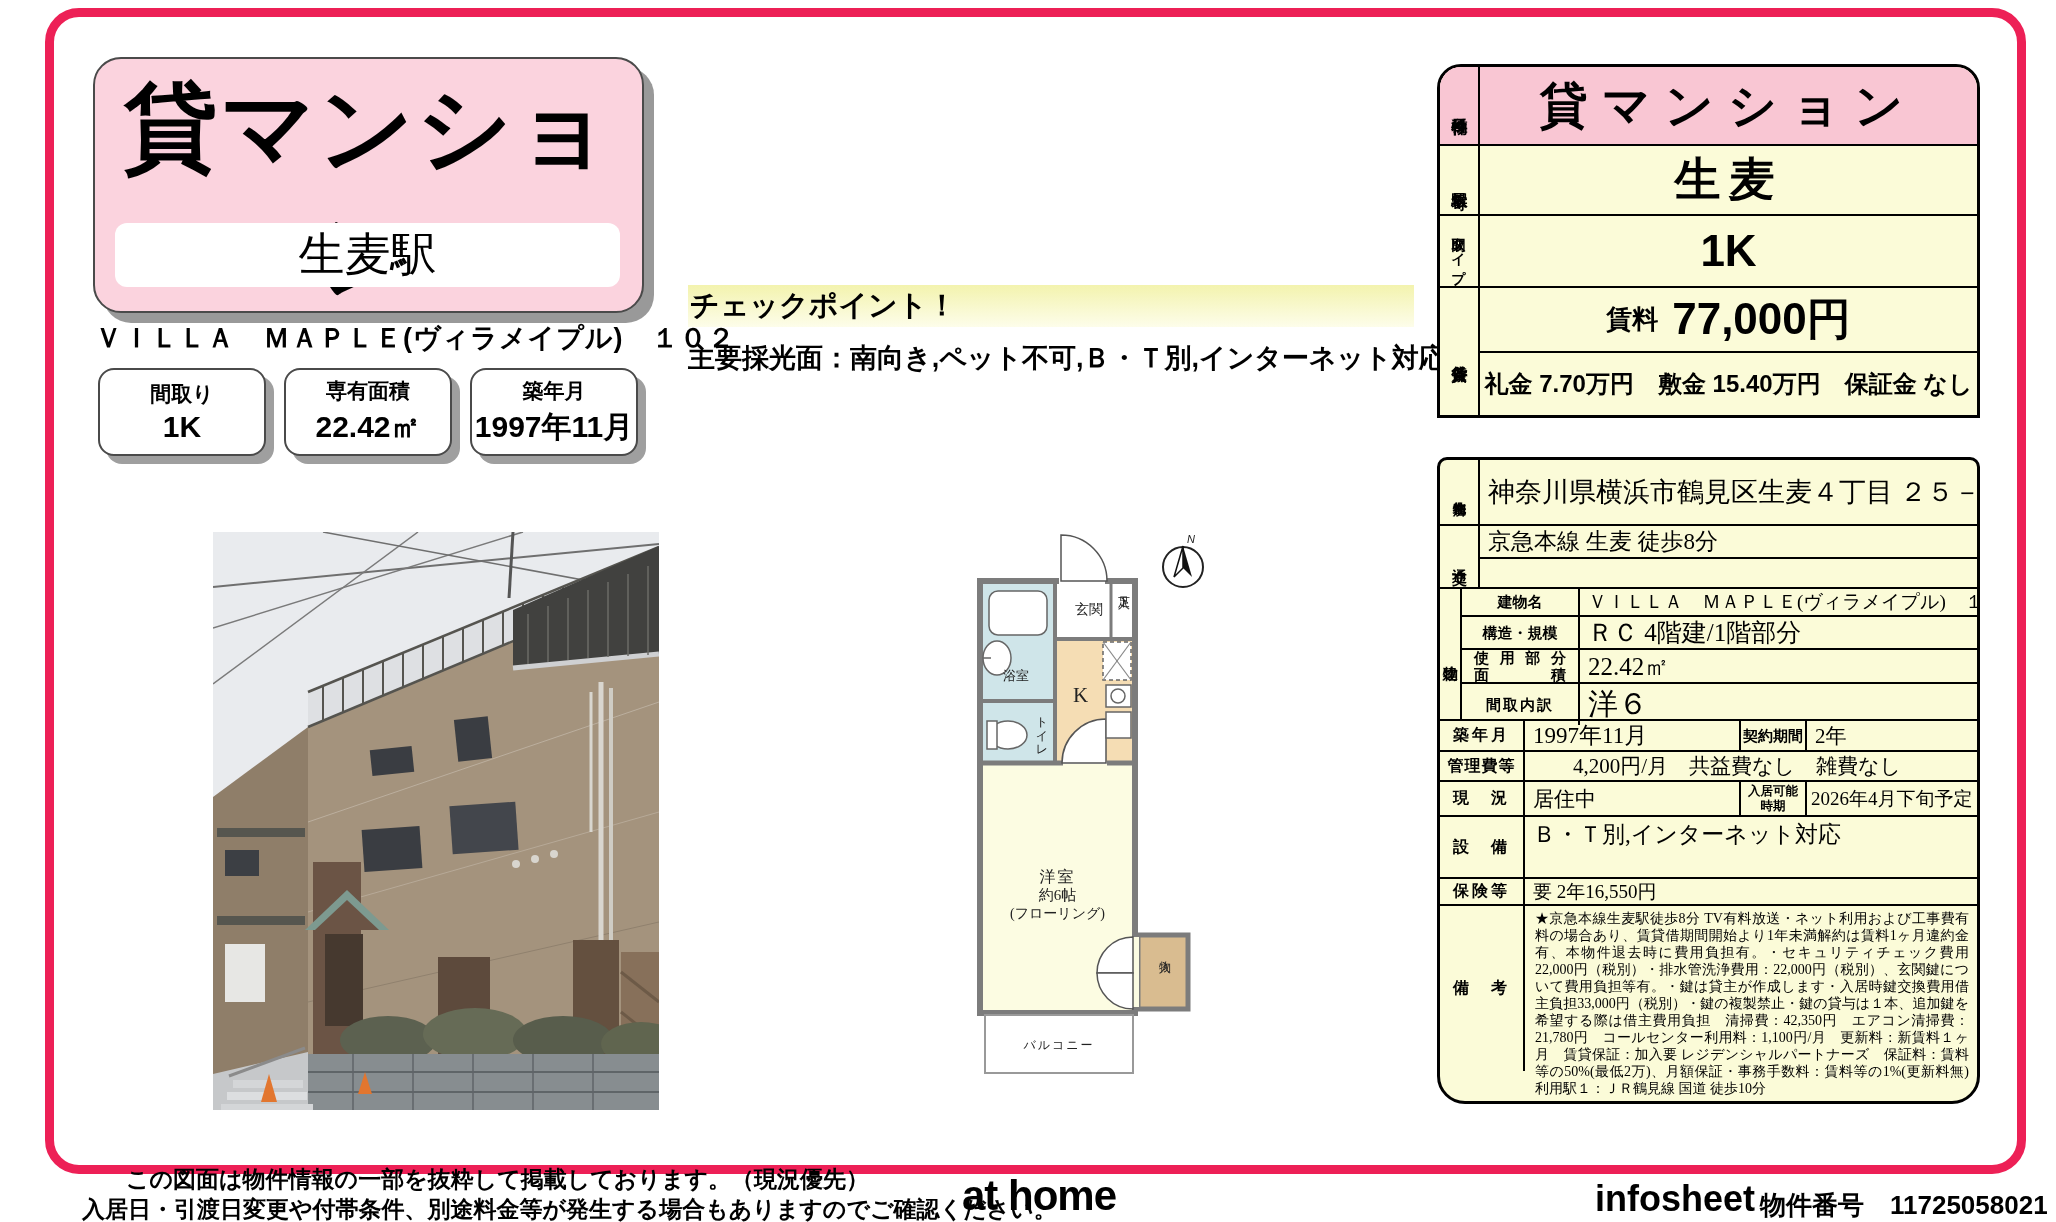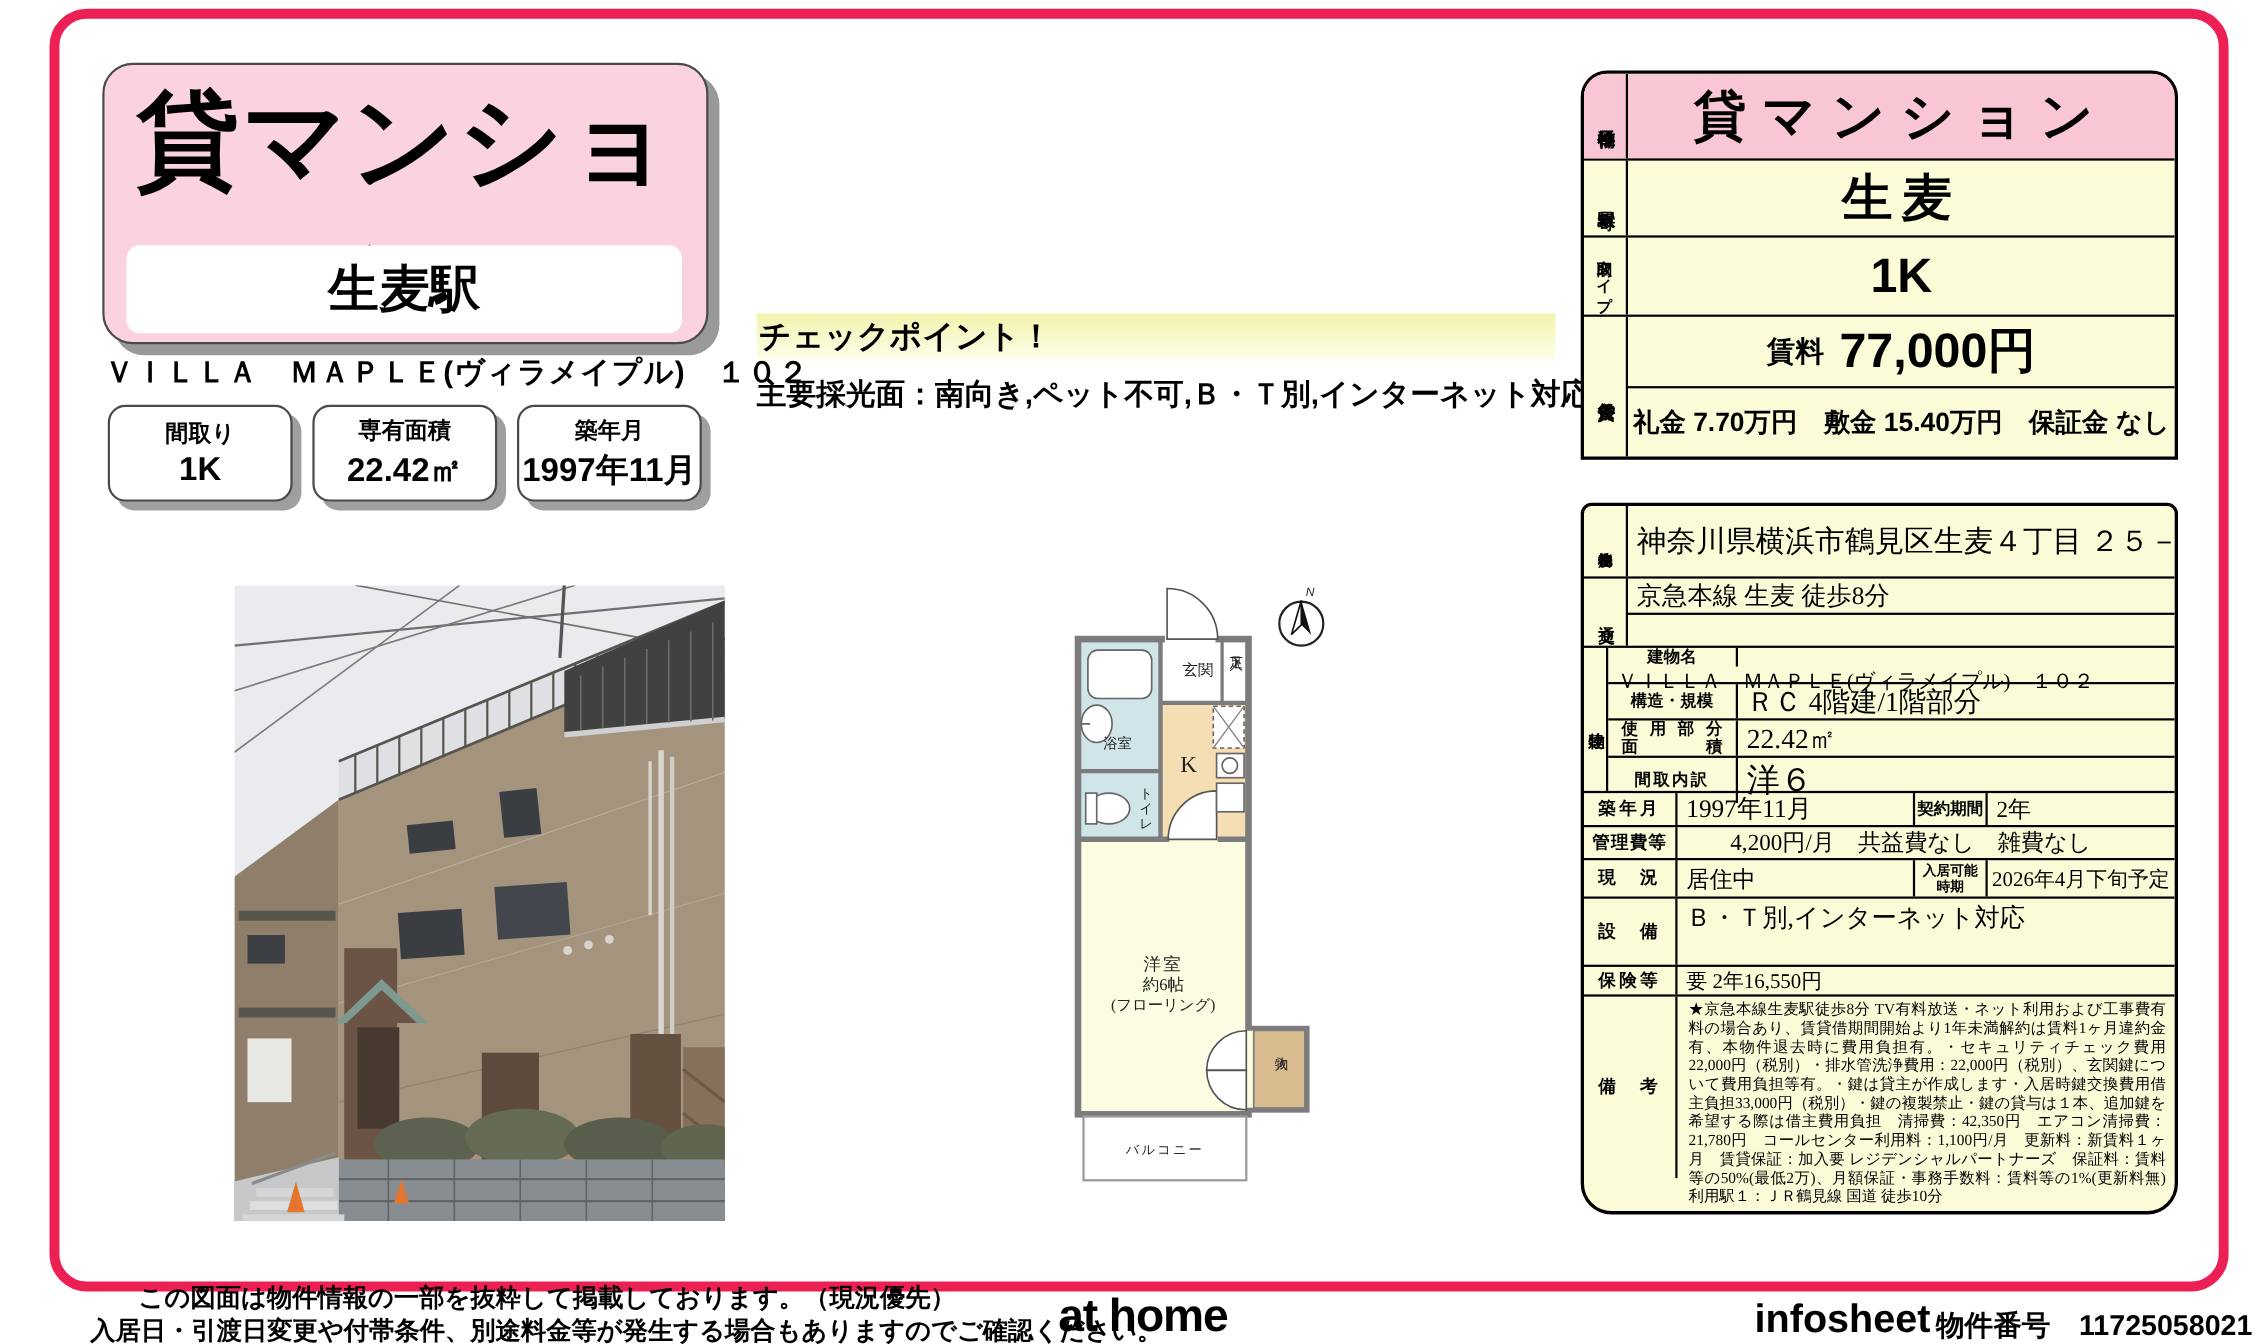--- a/index.html
+++ b/index.html
@@ -7,23 +7,23 @@
         font-family:"Liberation Sans","DejaVu Sans",sans-serif;color:#000;}
   .serif{font-family:"Liberation Serif","DejaVu Serif",serif;}
   
   .frame{position:absolute;left:45px;top:8px;width:1963px;height:1148px;
          border:9px solid #ed2056;border-radius:34px;background:#fff;}
   
   .titlebox{position:absolute;left:93px;top:57px;width:547px;height:252px;background:#fbd3de;
             border:2px solid #4a4a4a;border-radius:28px;box-shadow:10px 10px 0 rgba(135,135,135,.85);}
   .titlebox .big{position:absolute;left:0;top:6px;width:100%;text-align:center;
                  font-size:94px;font-weight:900;letter-spacing:2px;}
-  .stationbox{position:absolute;left:20px;top:164px;width:505px;height:80px;background:#fff;
+  .stationbox{position:absolute;left:20px;top:164px;width:505px;height:64px;background:#fff;
               border-radius:12px;display:flex;align-items:center;justify-content:center;
-              font-size:46px;font-weight:700;}
+              font-size:46px;font-weight:400;}
   .bname{position:absolute;left:95px;top:320px;width:548px;text-align:center;
          font-size:27px;font-weight:600;letter-spacing:1px;white-space:nowrap;}
   .specrow{position:absolute;left:98px;top:368px;width:540px;display:flex;gap:18px;}
   .spec{width:164px;height:84px;background:#fff;border:2px solid #4a4a4a;border-radius:16px;
         box-shadow:8px 8px 0 rgba(135,135,135,.8);display:flex;flex-direction:column;
         align-items:center;justify-content:center;}
   .spec .sl{font-size:21px;font-weight:700;}
   .spec .sv{font-size:30px;font-weight:700;margin-top:2px;white-space:nowrap;}
   
   .ckband{position:absolute;left:688px;top:285px;width:726px;height:42px;
@@ -316,21 +316,21 @@
           <div class="v2 serif" style="font-size:23px;white-space:nowrap;align-items:center;">京急本線 生麦 徒歩8分</div>
         </div>
         <div class="subrow" style="flex:1;">
           <div class="v2"></div>
         </div>
       </div>
     </div>
     <div class="t2row" style="height:132px;">
       <div class="lab2 v" style="width:22px;font-size:15px;justify-content:space-evenly;">建物</div>
       <div style="flex:1;display:flex;flex-direction:column;">
-        <div class="subrow" style="height:33px;flex-direction:column;">
+        <div class="subrow" style="height:33px;">
           <div class="sublab">建物名</div>
           <div class="v2 serif" style="font-size:19px;white-space:nowrap;">ＶＩＬＬＡ　ＭＡＰＬＥ(ヴィラメイプル)　１０２</div>
         </div>
         <div class="subrow" style="height:33px;">
           <div class="sublab">構造・規模</div>
           <div class="v2 serif" style="font-size:25px;white-space:nowrap;text-align:right;">ＲＣ 4階建/1階部分</div>
         </div>
         <div class="subrow" style="height:34px;">
           <div class="sublab">
             <span class="just">使用部分</span>

